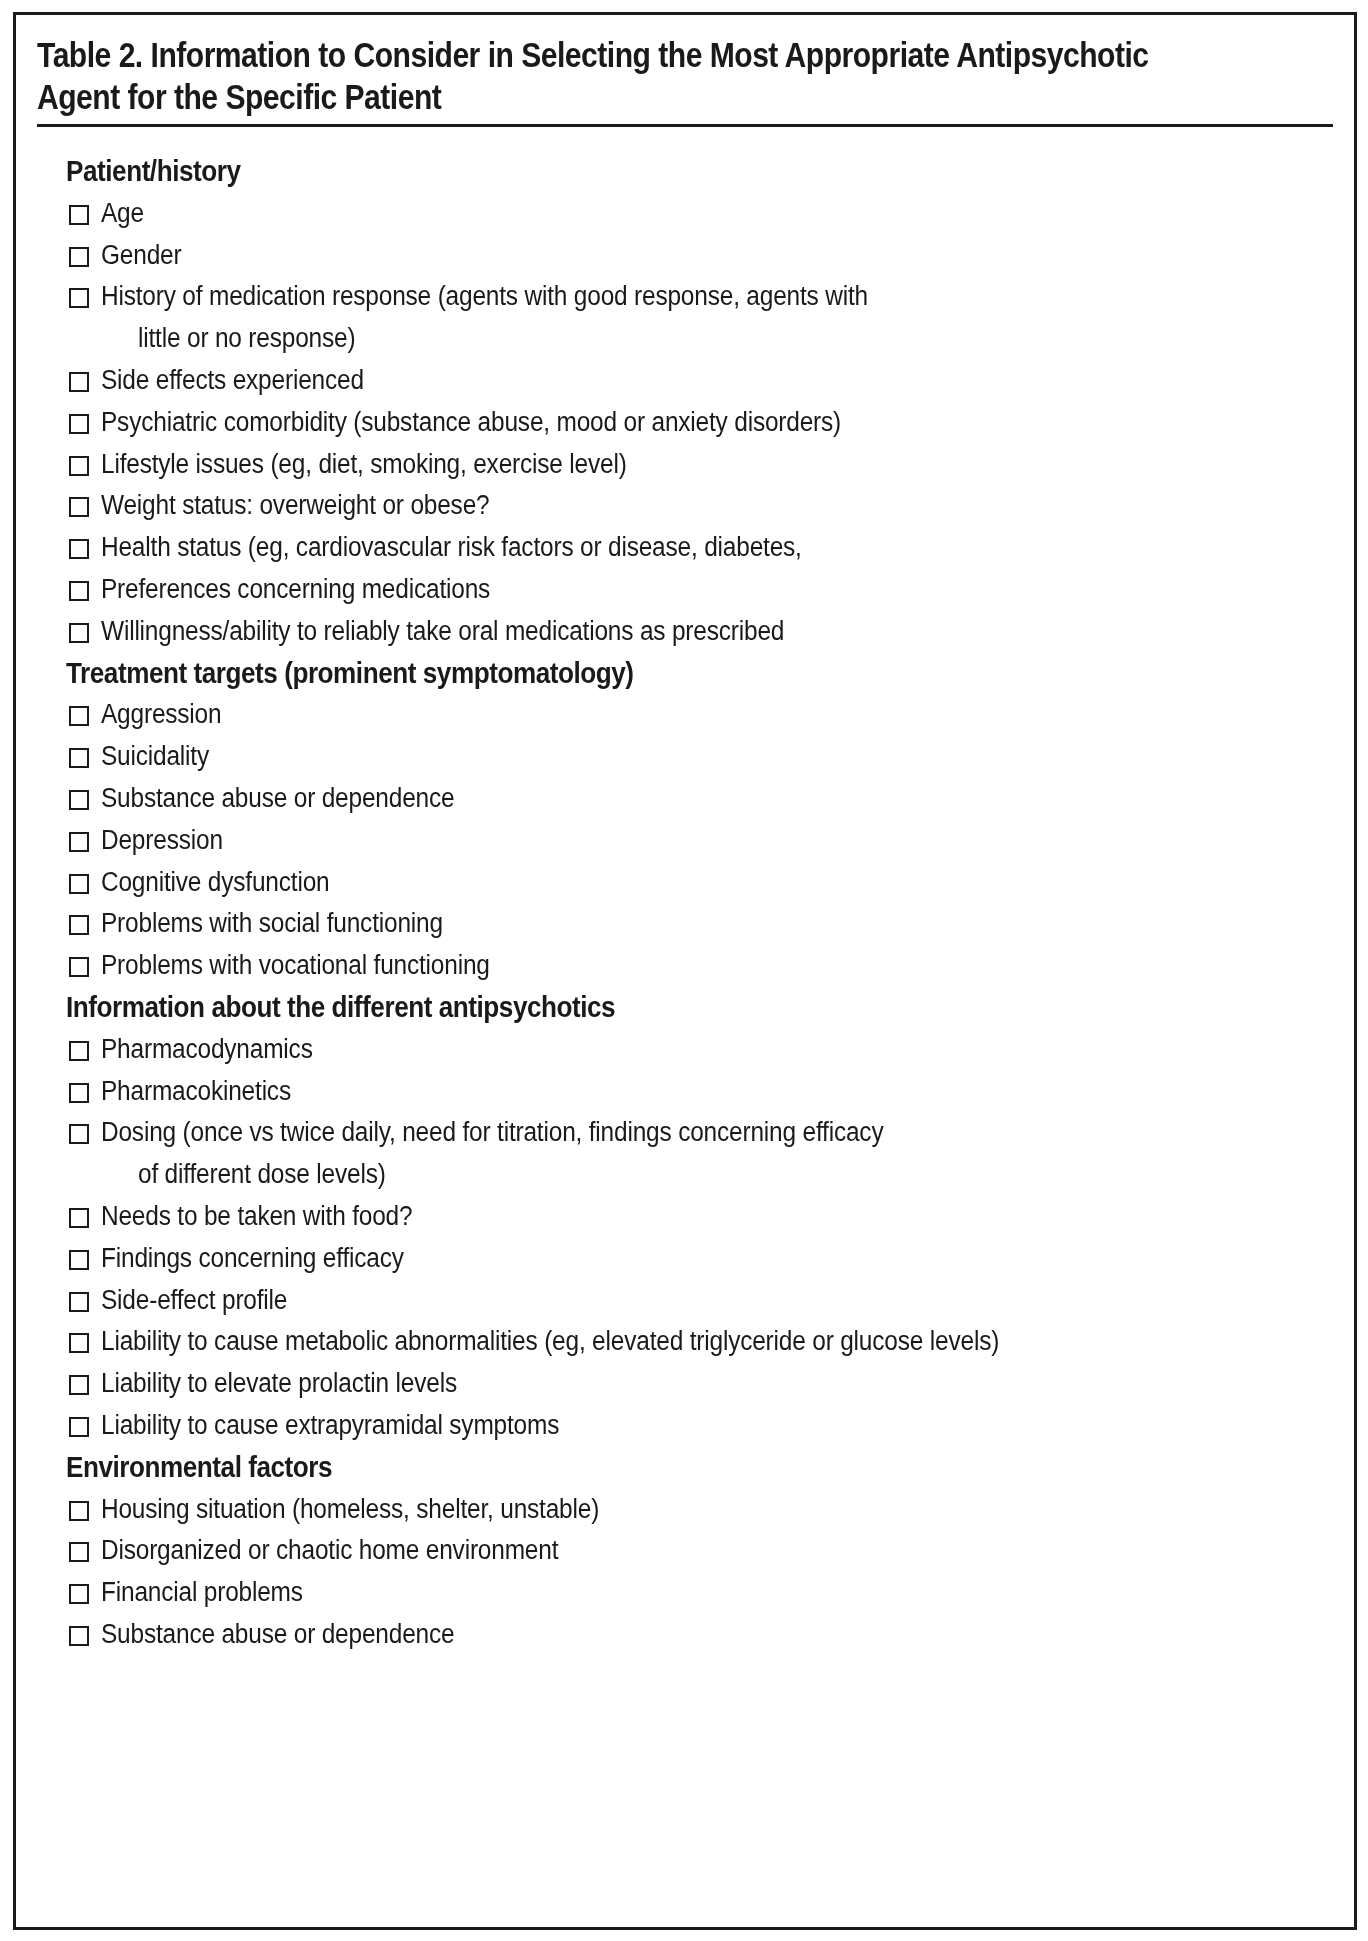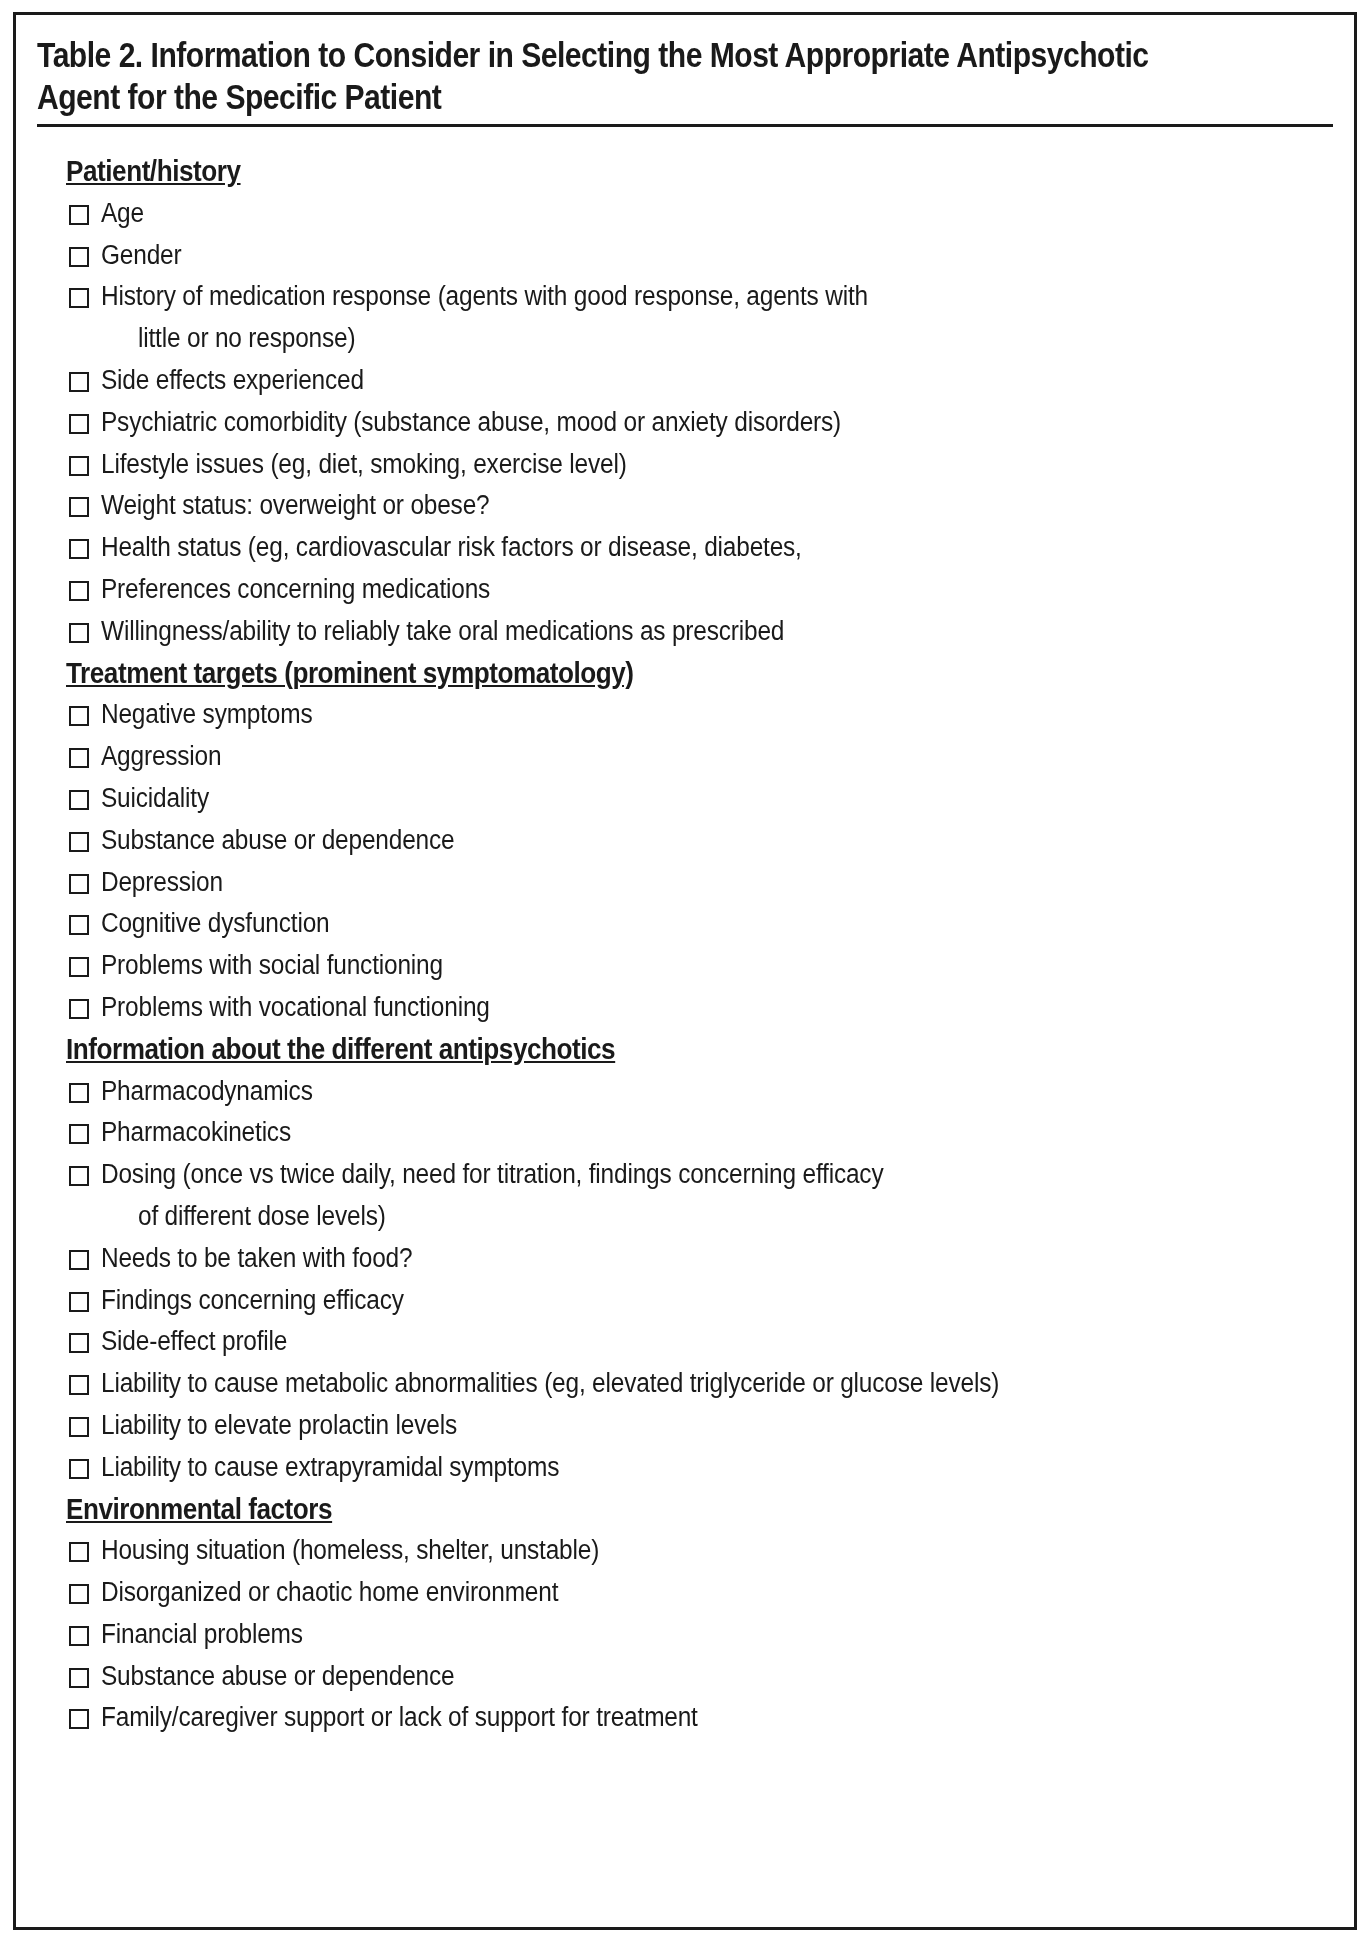--- a/index.html
+++ b/index.html
@@ -44,21 +44,20 @@
       top: 124px;
       width: 1296px;
       height: 3px;
       background: #1a1a1a;
     }
     .content {
       position: absolute;
       left: 66px;
       top: 151px;
       width: 1300px;
-      text-decoration: underline;
     }
     .row {
       height: 41.8px;
       line-height: 41.8px;
       white-space: nowrap;
       position: relative;
     }
     .heading {
       font-weight: bold;
       font-size: 29px;
@@ -170,26 +169,20 @@
           <span class="checkbox"></span>
           <span class="item-text">Willingness/ability to reliably take oral medications as prescribed</span>
         </div>
       </div>
     </div>
     <div>
       <div class="row heading">Treatment targets (prominent symptomatology)</div>
       <div>
         <div class="row item">
           <span class="checkbox"></span>
-          <span class="item-text">Negative symptoms</span>
-        </div>
-      </div>
-      <div>
-        <div class="row item">
-          <span class="checkbox"></span>
           <span class="item-text">Aggression</span>
         </div>
       </div>
       <div>
         <div class="row item">
           <span class="checkbox"></span>
           <span class="item-text">Suicidality</span>
         </div>
       </div>
       <div>
@@ -302,20 +295,14 @@
           <span class="checkbox"></span>
           <span class="item-text">Financial problems</span>
         </div>
       </div>
       <div>
         <div class="row item">
           <span class="checkbox"></span>
           <span class="item-text">Substance abuse or dependence</span>
         </div>
       </div>
-      <div>
-        <div class="row item">
-          <span class="checkbox"></span>
-          <span class="item-text">Family/caregiver support or lack of support for treatment</span>
-        </div>
-      </div>
     </div>
   </div>
 
 </body></html>

